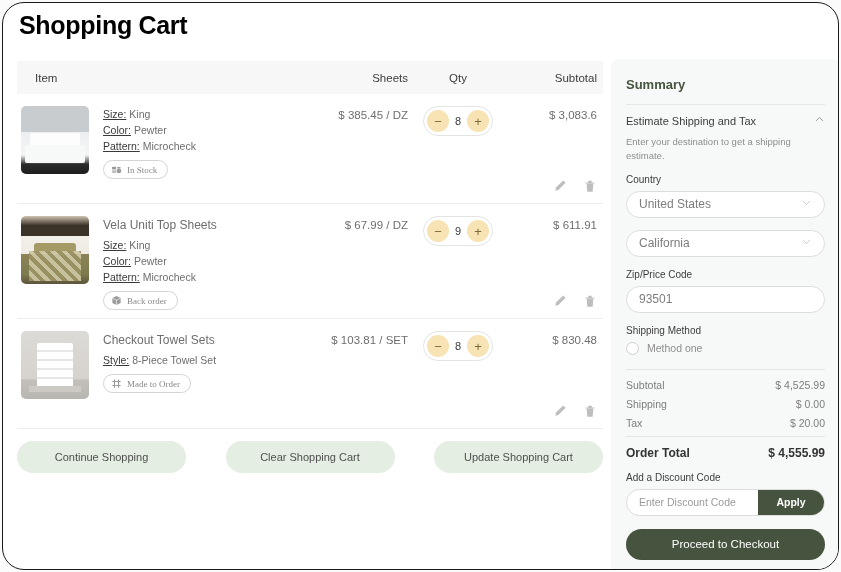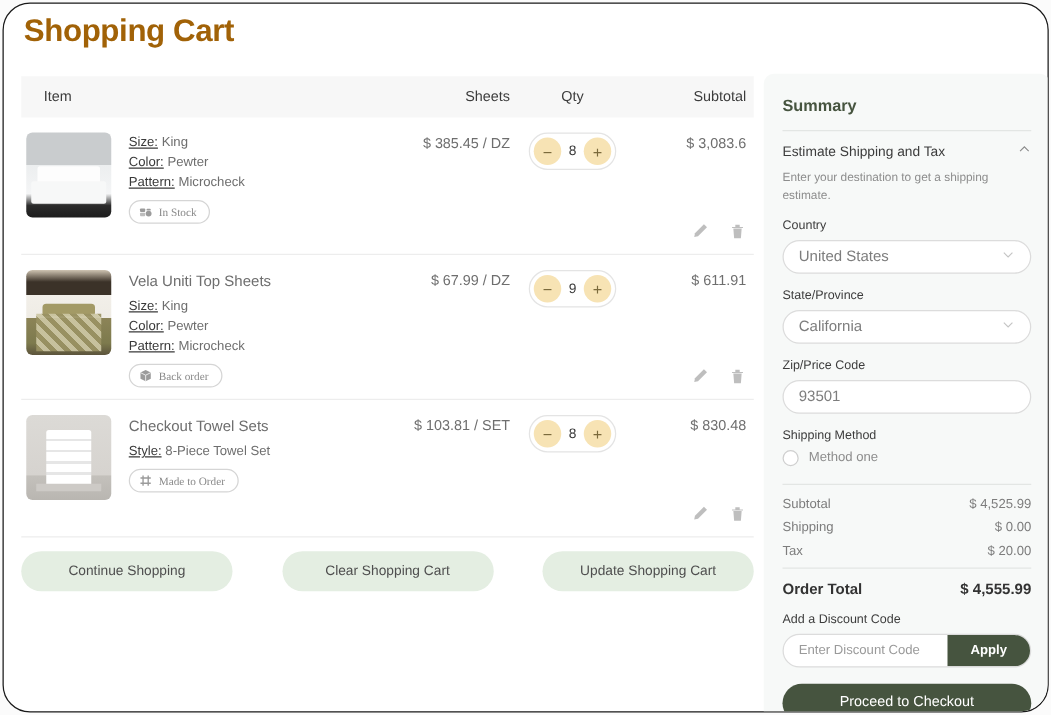--- a/index.html
+++ b/index.html
@@ -21,21 +21,21 @@
     background: #ffffff;
     border: 1.5px solid #1a1a1a;
     border-radius: 22px;
     overflow: hidden;
   }
   .page-title {
     position: absolute;
     left: 16px; top: 8px;
     font-size: 25px;
     font-weight: bold;
-    color: #a16207;
+    color: #000000;
     letter-spacing: -0.3px;
   }
 
   
   .cart {
     position: absolute;
     left: 14px; top: 58px;
     width: 586px;
   }
   .thead {
@@ -420,21 +420,20 @@
       <div class="fld-label">Country</div>
       <div class="select">
         <span>United States</span>
         <span class="chev">
           <svg width="11" height="11" viewBox="0 0 16 16">
               <path d="M3 6l5 5 5-5" stroke="#8a8a8a" stroke-width="1.3" fill="none"></path>
             </svg>
         </span>
       </div>
 
-      <div class="fld-label">State/Province</div>
       <div class="select">
         <span>California</span>
         <span class="chev">
           <svg width="11" height="11" viewBox="0 0 16 16">
               <path d="M3 6l5 5 5-5" stroke="#8a8a8a" stroke-width="1.3" fill="none"></path>
             </svg>
         </span>
       </div>
 
       <div class="fld-label">Zip/Price Code</div>

